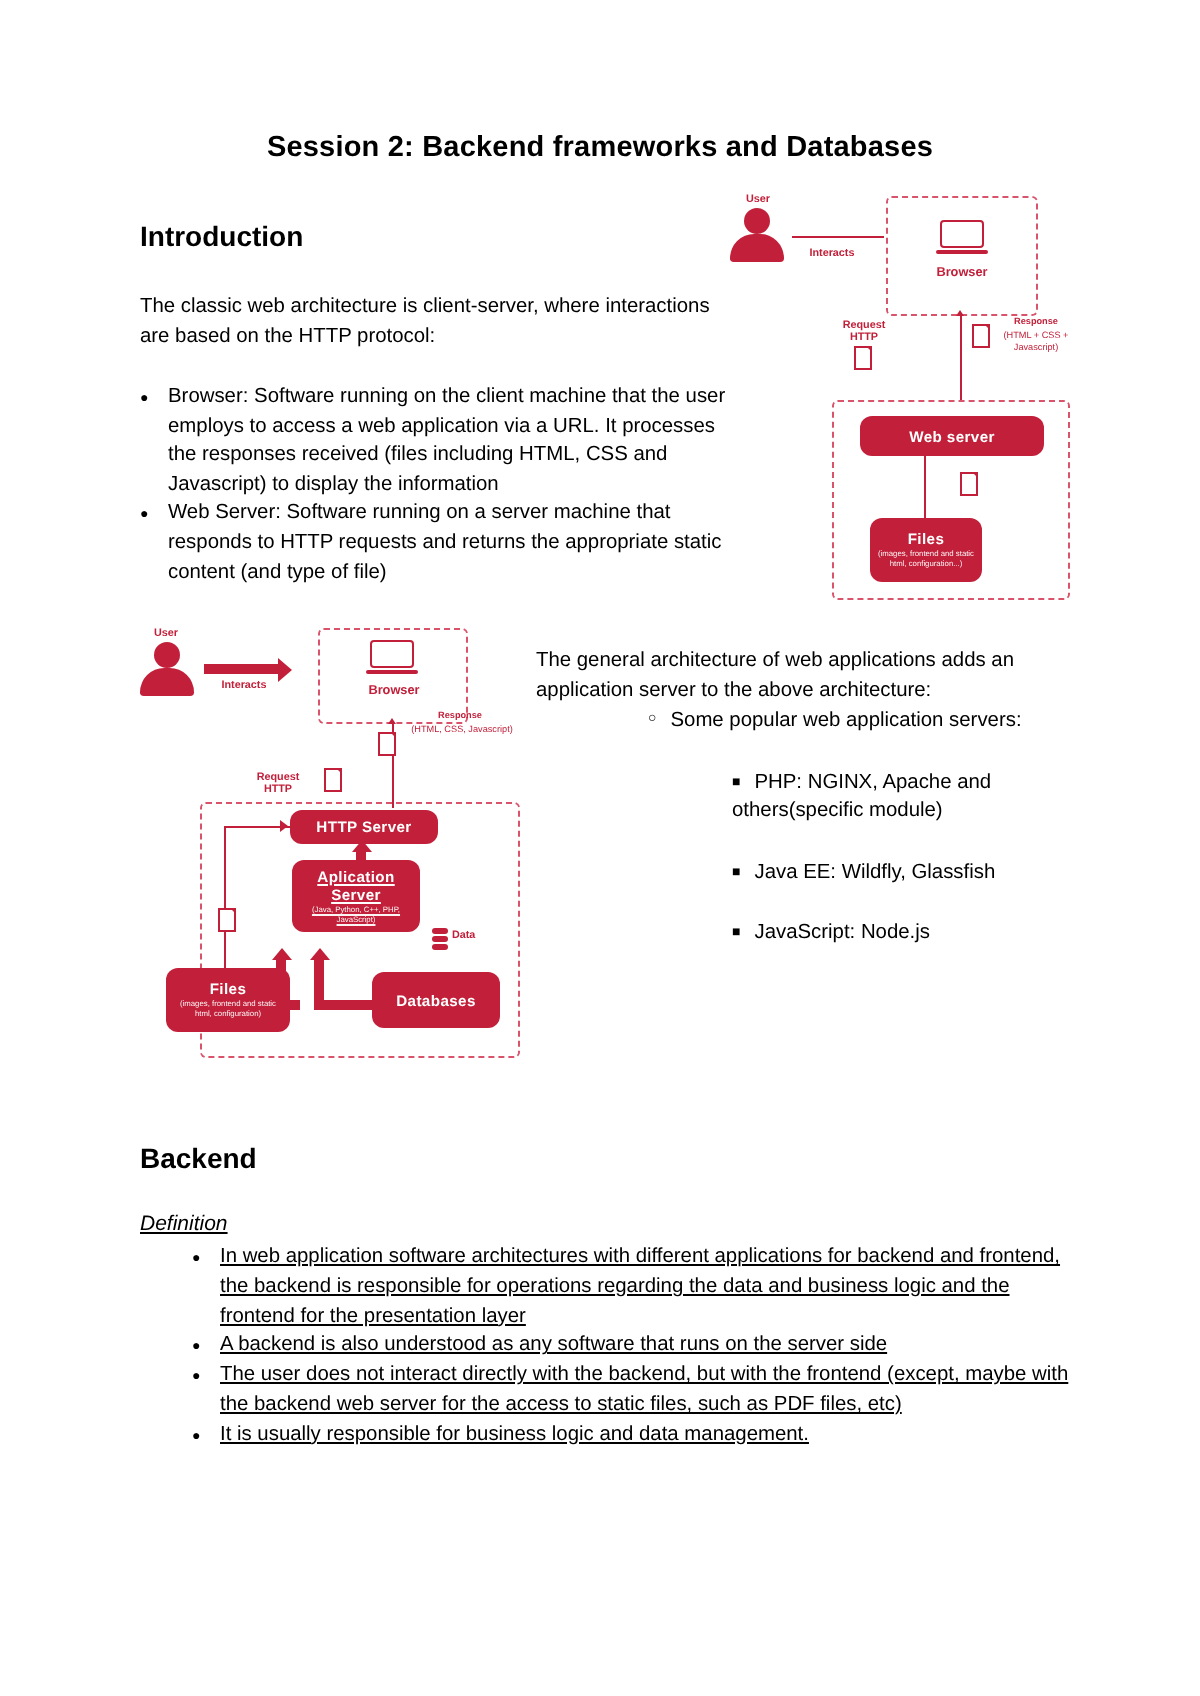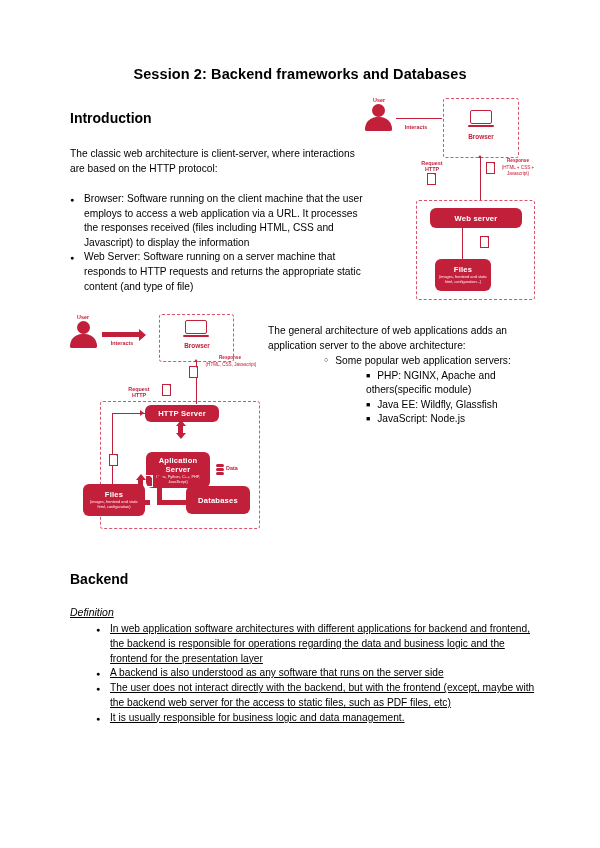--- a/index.html
+++ b/index.html
@@ -110,21 +110,21 @@
     vertical-align: 2px;
   }
   .bl-sq::before {
     content: "\25A0";
     font-size: 7px;
     padding-right: 7px;
     vertical-align: 1px;
   }
   .ind1 { padding-left: 14px; }
   .ind2 { padding-left: 56px; }
-  .ind3 { padding-left: 98px; }
+  .ind3 { padding-left: 98px; margin-top: 16px; }
 
   
   .diagram { position: absolute; }
   .dbox {
     position: absolute;
     background: var(--red, #c2203a);
     border-radius: 6px;
     color: #fff;
     display: flex;
     flex-direction: column;
@@ -385,21 +385,21 @@
 
     <div class="dbox" style="left:83px; top:93px; width:74px; height:17px;">
       <div class="t">HTTP Server</div>
     </div>
     <div class="ah-right-sm" style="left:78px; top:98px;"></div>
 
     <div class="thick-v" style="left:116px; top:113px; height:9px;"></div>
     <div class="ah-down" style="left:113.5px; top:121px;"></div>
     <div class="ah-up" style="left:113.5px; top:108px;"></div>
 
-    <div class="dbox" style="left:84px; top:140px; width:64px; height:36px;">
+    <div class="dbox" style="left:84px; top:118px; width:64px; height:36px;text-decoration:underline;">
       <div class="t">Aplication Server</div>
       <div class="sub">(Java, Python, C++, PHP, JavaScript)</div>
     </div>
 
     <div class="line-v" style="left:50px; top:101px; height:75px;"></div>
     <div class="line-h" style="left:50px; top:101px; width:33px;"></div>
 
     <div class="fileicon" style="left:47px; top:142px; width:9px; height:12px;">
       <div class="sheet"></div>
         <div class="fold"></div>

